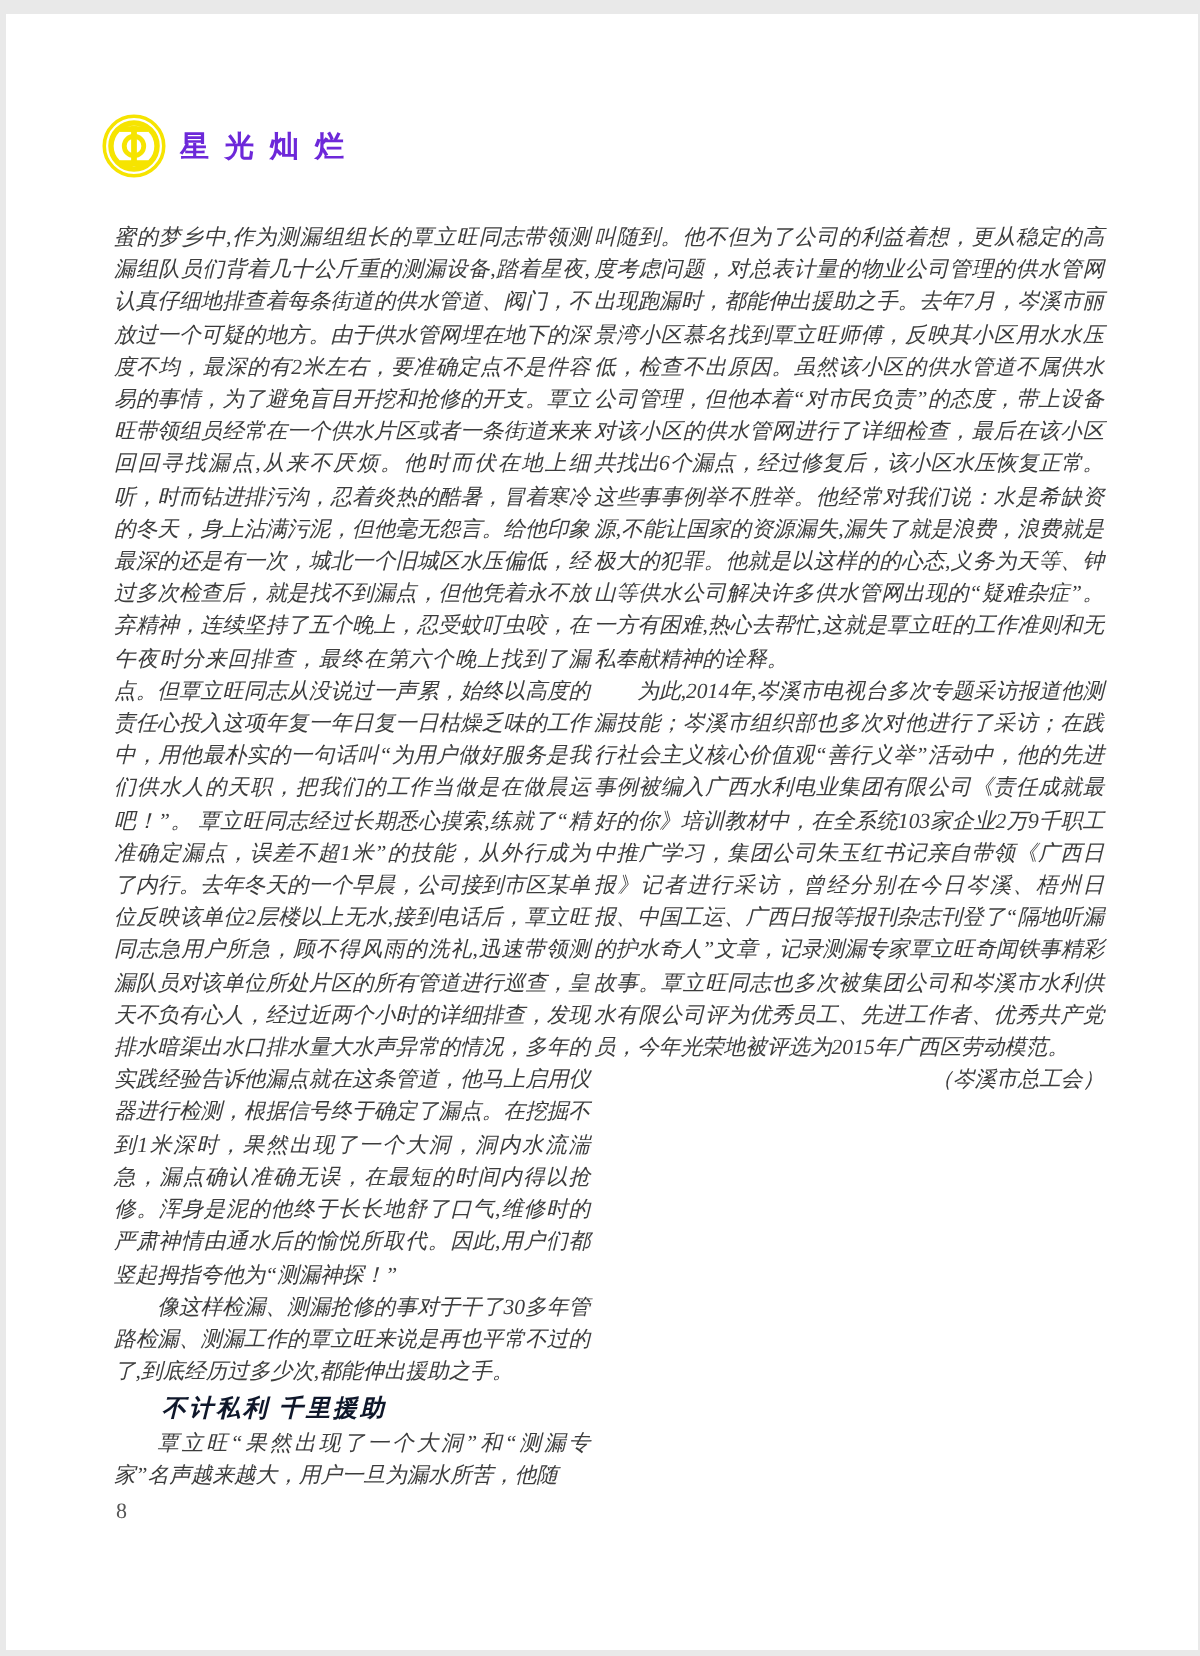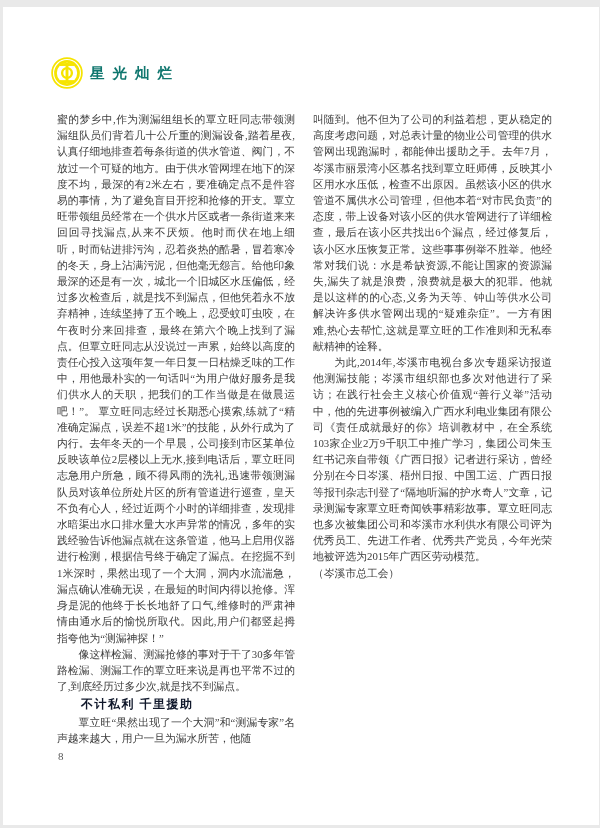--- a/index.html
+++ b/index.html
@@ -20,28 +20,29 @@
     display: flex;
     align-items: center;
     gap: 7px;
   }
   .emblem { width: 32px; height: 32px; display: block; }
   .masthead-title {
     margin: 0;
     font-size: 14.5px;
     font-weight: bold;
     letter-spacing: 8px;
-    color: #0f766e;
+    color: #6d28d9;
     white-space: nowrap;
   }
   .columns {
     position: absolute;
     top: 104px; left: 54px; right: 47px;
     display: flex;
-    gap: 18px;
+    gap: 2px;
+    font-style: italic;
   }
   .col {
     font-size: 10.8px;
     line-height: 16.2px;
     color: #3c3c3c;
     text-align: justify;
     text-justify: inter-character;
   }
   .col.left  { width: 238px; flex: 0 0 238px; }
   .col.right { flex: 1; }
@@ -49,21 +50,21 @@
   .col p.indent { text-indent: 2em; }
   .section-heading {
     margin: 2px 0 1px 0;
     font-size: 12px;
     font-weight: bold;
     color: #0f172a;
     text-indent: 2em;
     letter-spacing: 1.5px;
   }
   .attribution {
-    text-align: left;
+    text-align: right;
     text-indent: 0;
   }
   .page-number {
     position: absolute;
     top: 743px; left: 55px;
     font-size: 11px;
     color: #555555;
   }
 </style>
 </head>
@@ -79,21 +80,21 @@
       <rect x="18.2" y="7.6" width="3.6" height="24.9" fill="#f6e400"></rect>
       <rect x="11" y="28.9" width="18" height="3.6" fill="#f6e400"></rect>
       <circle cx="20" cy="20" r="6.1" fill="none" stroke="#f6e400" stroke-width="3"></circle>
     </svg>
     <h1 class="masthead-title">星光灿烂</h1>
   </header>
 
   <main class="columns">
     <section class="col left">
       <p>蜜的梦乡中,作为测漏组组长的覃立旺同志带领测漏组队员们背着几十公斤重的测漏设备,踏着星夜,认真仔细地排查着每条街道的供水管道、阀门，不放过一个可疑的地方。由于供水管网埋在地下的深度不均，最深的有2米左右，要准确定点不是件容易的事情，为了避免盲目开挖和抢修的开支。覃立旺带领组员经常在一个供水片区或者一条街道来来回回寻找漏点,从来不厌烦。他时而伏在地上细听，时而钻进排污沟，忍着炎热的酷暑，冒着寒冷的冬天，身上沾满污泥，但他毫无怨言。给他印象最深的还是有一次，城北一个旧城区水压偏低，经过多次检查后，就是找不到漏点，但他凭着永不放弃精神，连续坚持了五个晚上，忍受蚊叮虫咬，在午夜时分来回排查，最终在第六个晚上找到了漏点。但覃立旺同志从没说过一声累，始终以高度的责任心投入这项年复一年日复一日枯燥乏味的工作中，用他最朴实的一句话叫“为用户做好服务是我们供水人的天职，把我们的工作当做是在做晨运吧！”。 覃立旺同志经过长期悉心摸索,练就了“精准确定漏点，误差不超1米”的技能，从外行成为了内行。去年冬天的一个早晨，公司接到市区某单位反映该单位2层楼以上无水,接到电话后，覃立旺同志急用户所急，顾不得风雨的洗礼,迅速带领测漏队员对该单位所处片区的所有管道进行巡查，皇天不负有心人，经过近两个小时的详细排查，发现排水暗渠出水口排水量大水声异常的情况，多年的实践经验告诉他漏点就在这条管道，他马上启用仪器进行检测，根据信号终于确定了漏点。在挖掘不到1米深时，果然出现了一个大洞，洞内水流湍急，漏点确认准确无误，在最短的时间内得以抢修。浑身是泥的他终于长长地舒了口气,维修时的严肃神情由通水后的愉悦所取代。因此,用户们都竖起拇指夸他为“测漏神探！”</p>
-      <p class="indent">像这样检漏、测漏抢修的事对于干了30多年管路检漏、测漏工作的覃立旺来说是再也平常不过的了,到底经历过多少次,就是找不到漏点。</p>
+      <p class="indent">像这样检漏、测漏抢修的事对于干了30多年管路检漏、测漏工作的覃立旺来说是再也平常不过的了,到底经历过多少次,都能伸出援助之手。</p>
       <h2 class="section-heading">不计私利 千里援助</h2>
       <p class="indent">覃立旺“果然出现了一个大洞”和“测漏专家”名声越来越大，用户一旦为漏水所苦，他随</p>
     </section>
 
     <section class="col right">
       <p>叫随到。他不但为了公司的利益着想，更从稳定的高度考虑问题，对总表计量的物业公司管理的供水管网出现跑漏时，都能伸出援助之手。去年7月，岑溪市丽景湾小区慕名找到覃立旺师傅，反映其小区用水水压低，检查不出原因。虽然该小区的供水管道不属供水公司管理，但他本着“对市民负责”的态度，带上设备对该小区的供水管网进行了详细检查，最后在该小区共找出6个漏点，经过修复后，该小区水压恢复正常。这些事事例举不胜举。他经常对我们说：水是希缺资源,不能让国家的资源漏失,漏失了就是浪费，浪费就是极大的犯罪。他就是以这样的的心态,义务为天等、钟山等供水公司解决许多供水管网出现的“疑难杂症”。一方有困难,热心去帮忙,这就是覃立旺的工作准则和无私奉献精神的诠释。</p>
       <p class="indent">为此,2014年,岑溪市电视台多次专题采访报道他测漏技能；岑溪市组织部也多次对他进行了采访；在践行社会主义核心价值观“善行义举”活动中，他的先进事例被编入广西水利电业集团有限公司《责任成就最好的你》培训教材中，在全系统103家企业2万9千职工中推广学习，集团公司朱玉红书记亲自带领《广西日报》记者进行采访，曾经分别在今日岑溪、梧州日报、中国工运、广西日报等报刊杂志刊登了“隔地听漏的护水奇人”文章，记录测漏专家覃立旺奇闻铁事精彩故事。覃立旺同志也多次被集团公司和岑溪市水利供水有限公司评为优秀员工、先进工作者、优秀共产党员，今年光荣地被评选为2015年广西区劳动模范。</p>
       <p class="attribution">（岑溪市总工会）</p>
     </section>
   </main>

